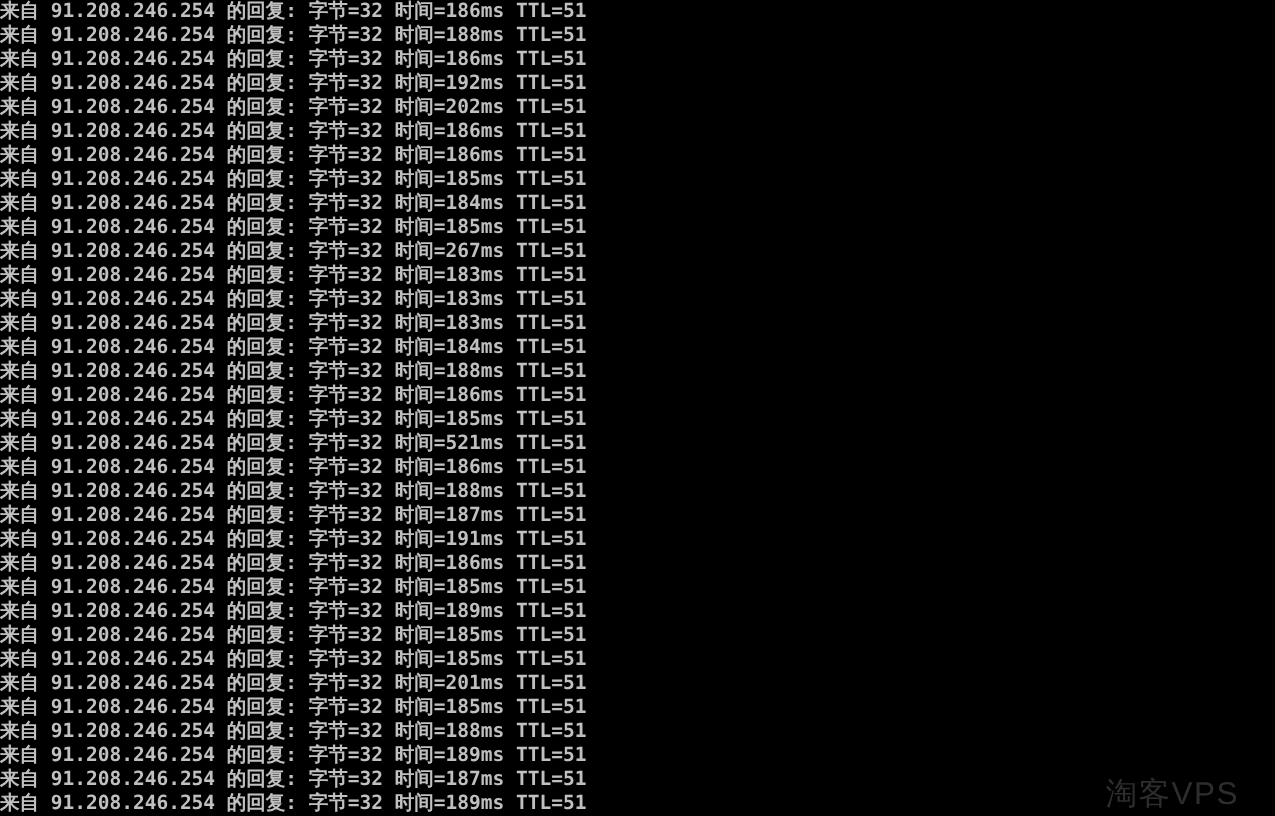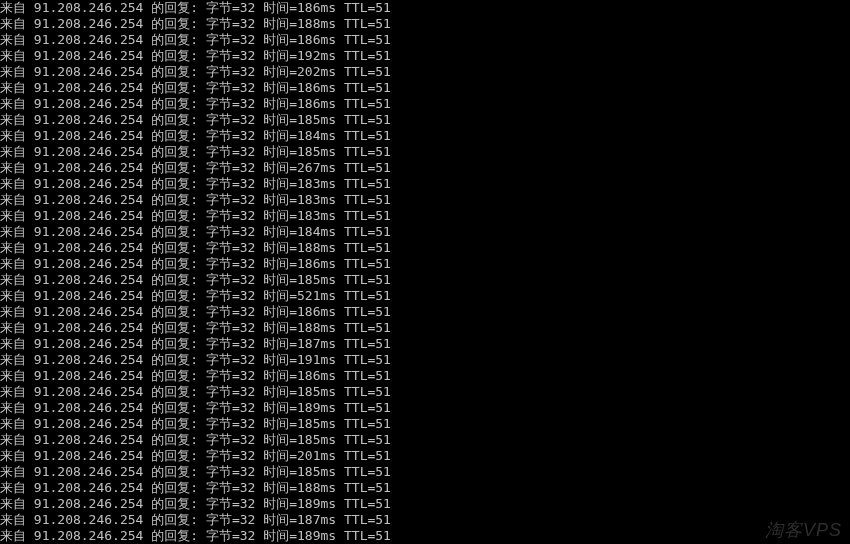--- a/index.html
+++ b/index.html
@@ -14,35 +14,35 @@
       font-family: "SimSun", "NSimSun", "Consolas", monospace;
       font-size: 13px;
       color: #c0c0c0;
       overflow: hidden;
       position: relative;
       line-height: 16px;
     }
     .terminal {
       padding: 0;
       white-space: pre;
+      font-weight: bold;
     }
     .line {
       height: 16px;
       letter-spacing: 0px;
     }
     .watermark {
       position: absolute;
       bottom: 6px;
-      right: 8px;
-      font-size: 18px;
+      right: 24px;
+      font-size: 21px;
       color: rgba(180, 180, 180, 0.25);
       font-family: "SimSun", sans-serif;
       letter-spacing: 1px;
       pointer-events: none;
-      font-style: italic;
     }
   </style>
 </head>
 <body>
 
 <div class="terminal" id="terminal"><div class="line">来自 91.208.246.254 的回复: 字节=32 时间=186ms TTL=51</div><div class="line">来自 91.208.246.254 的回复: 字节=32 时间=188ms TTL=51</div><div class="line">来自 91.208.246.254 的回复: 字节=32 时间=186ms TTL=51</div><div class="line">来自 91.208.246.254 的回复: 字节=32 时间=192ms TTL=51</div><div class="line">来自 91.208.246.254 的回复: 字节=32 时间=202ms TTL=51</div><div class="line">来自 91.208.246.254 的回复: 字节=32 时间=186ms TTL=51</div><div class="line">来自 91.208.246.254 的回复: 字节=32 时间=186ms TTL=51</div><div class="line">来自 91.208.246.254 的回复: 字节=32 时间=185ms TTL=51</div><div class="line">来自 91.208.246.254 的回复: 字节=32 时间=184ms TTL=51</div><div class="line">来自 91.208.246.254 的回复: 字节=32 时间=185ms TTL=51</div><div class="line">来自 91.208.246.254 的回复: 字节=32 时间=267ms TTL=51</div><div class="line">来自 91.208.246.254 的回复: 字节=32 时间=183ms TTL=51</div><div class="line">来自 91.208.246.254 的回复: 字节=32 时间=183ms TTL=51</div><div class="line">来自 91.208.246.254 的回复: 字节=32 时间=183ms TTL=51</div><div class="line">来自 91.208.246.254 的回复: 字节=32 时间=184ms TTL=51</div><div class="line">来自 91.208.246.254 的回复: 字节=32 时间=188ms TTL=51</div><div class="line">来自 91.208.246.254 的回复: 字节=32 时间=186ms TTL=51</div><div class="line">来自 91.208.246.254 的回复: 字节=32 时间=185ms TTL=51</div><div class="line">来自 91.208.246.254 的回复: 字节=32 时间=521ms TTL=51</div><div class="line">来自 91.208.246.254 的回复: 字节=32 时间=186ms TTL=51</div><div class="line">来自 91.208.246.254 的回复: 字节=32 时间=188ms TTL=51</div><div class="line">来自 91.208.246.254 的回复: 字节=32 时间=187ms TTL=51</div><div class="line">来自 91.208.246.254 的回复: 字节=32 时间=191ms TTL=51</div><div class="line">来自 91.208.246.254 的回复: 字节=32 时间=186ms TTL=51</div><div class="line">来自 91.208.246.254 的回复: 字节=32 时间=185ms TTL=51</div><div class="line">来自 91.208.246.254 的回复: 字节=32 时间=189ms TTL=51</div><div class="line">来自 91.208.246.254 的回复: 字节=32 时间=185ms TTL=51</div><div class="line">来自 91.208.246.254 的回复: 字节=32 时间=185ms TTL=51</div><div class="line">来自 91.208.246.254 的回复: 字节=32 时间=201ms TTL=51</div><div class="line">来自 91.208.246.254 的回复: 字节=32 时间=185ms TTL=51</div><div class="line">来自 91.208.246.254 的回复: 字节=32 时间=188ms TTL=51</div><div class="line">来自 91.208.246.254 的回复: 字节=32 时间=189ms TTL=51</div><div class="line">来自 91.208.246.254 的回复: 字节=32 时间=187ms TTL=51</div><div class="line">来自 91.208.246.254 的回复: 字节=32 时间=189ms TTL=51</div></div>
 
 <div class="watermark">淘客VPS</div>
 
 </body></html>

